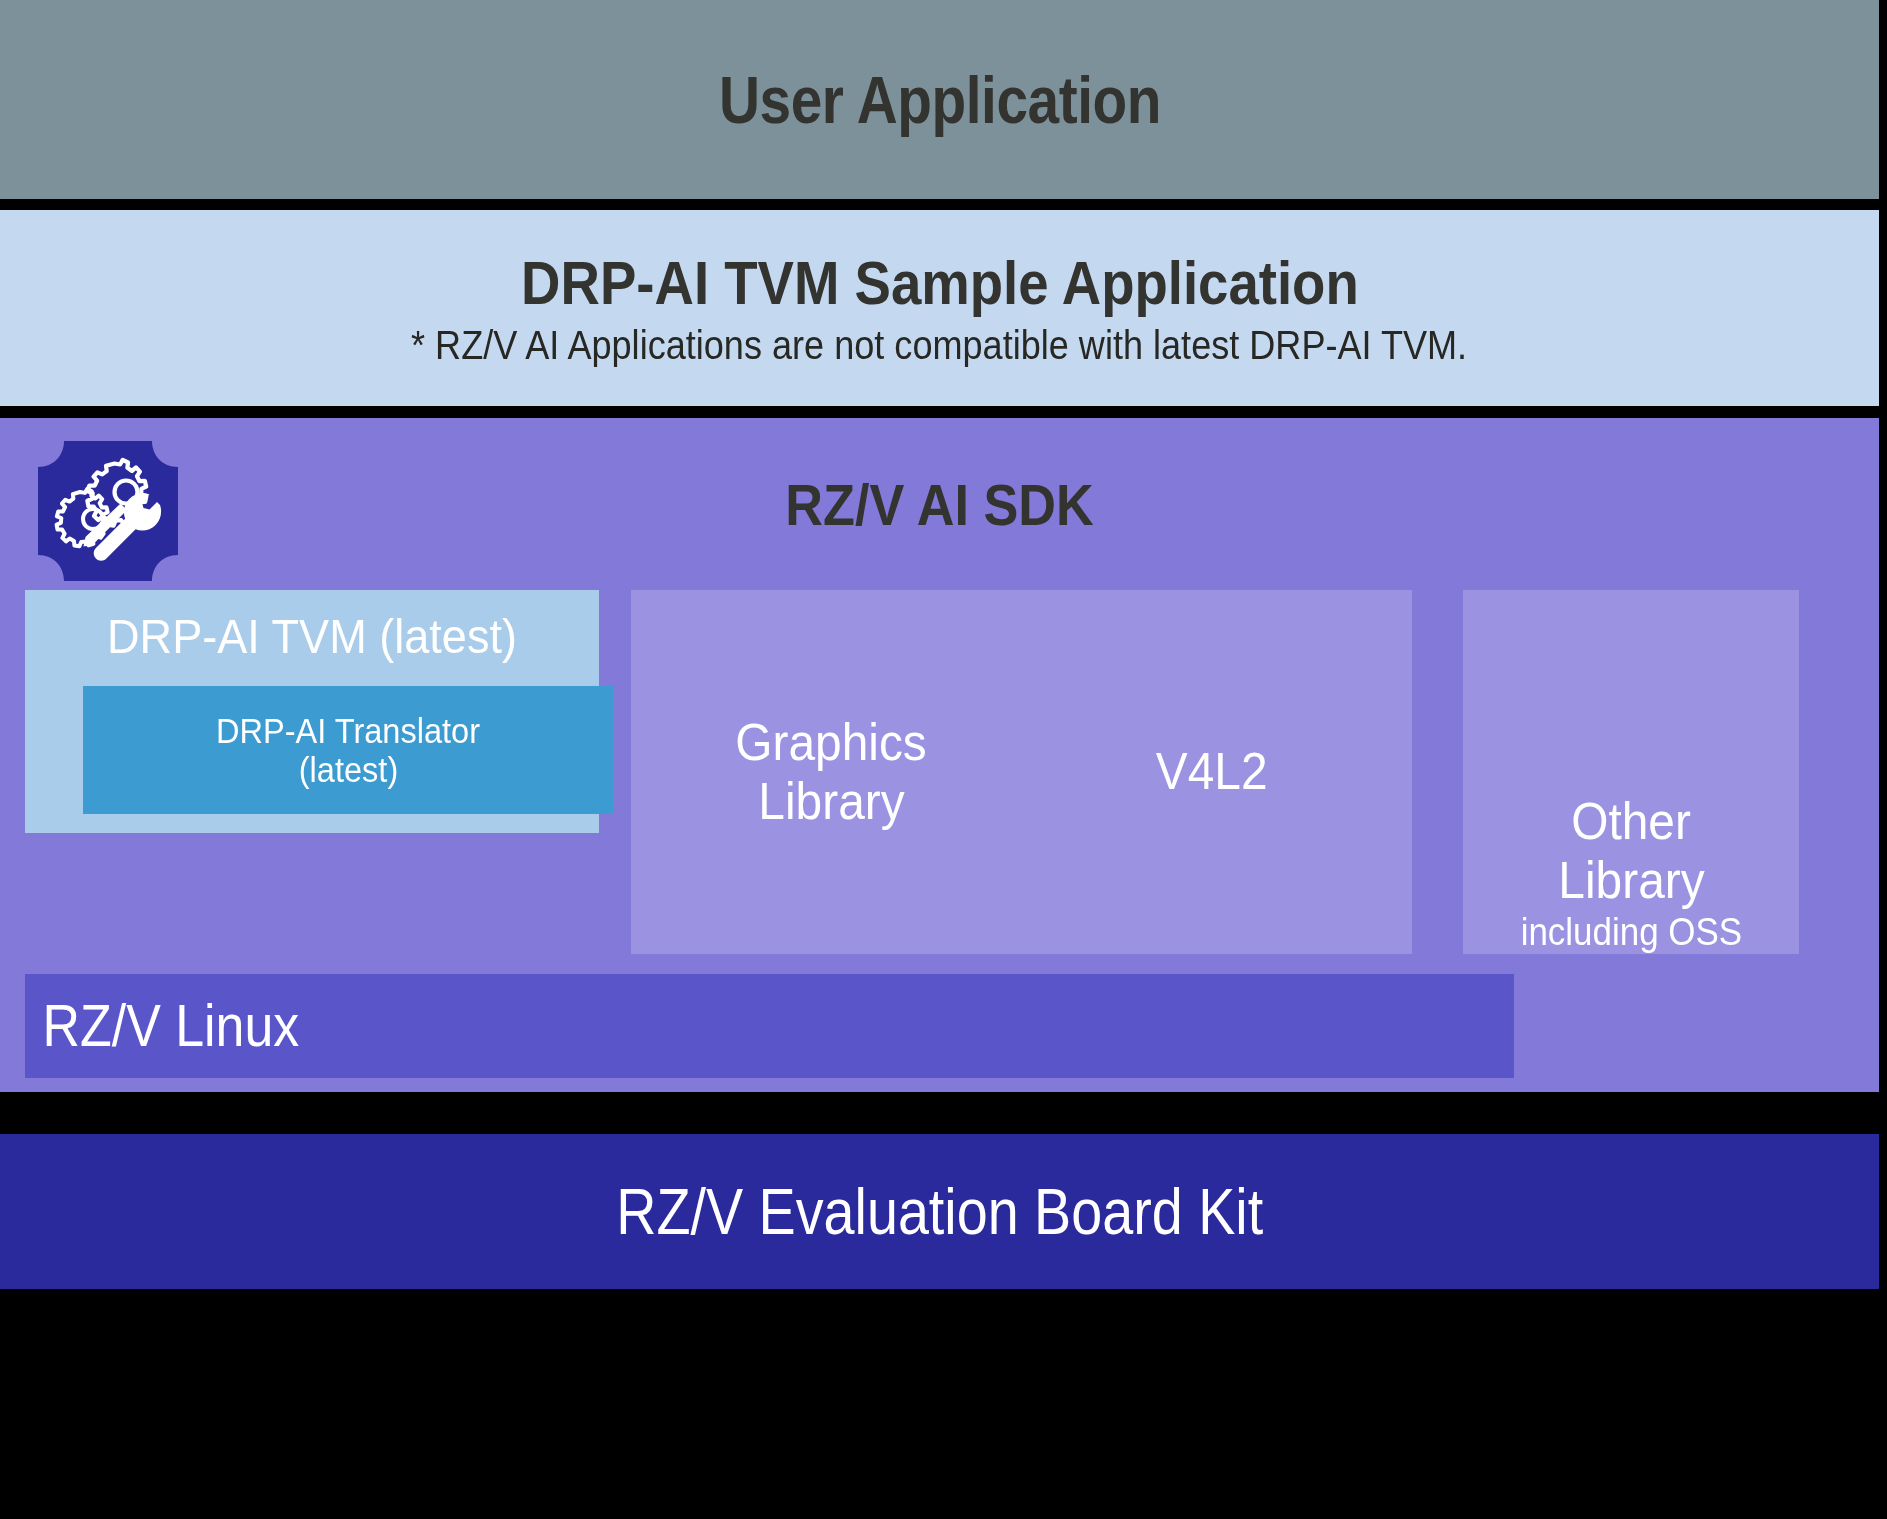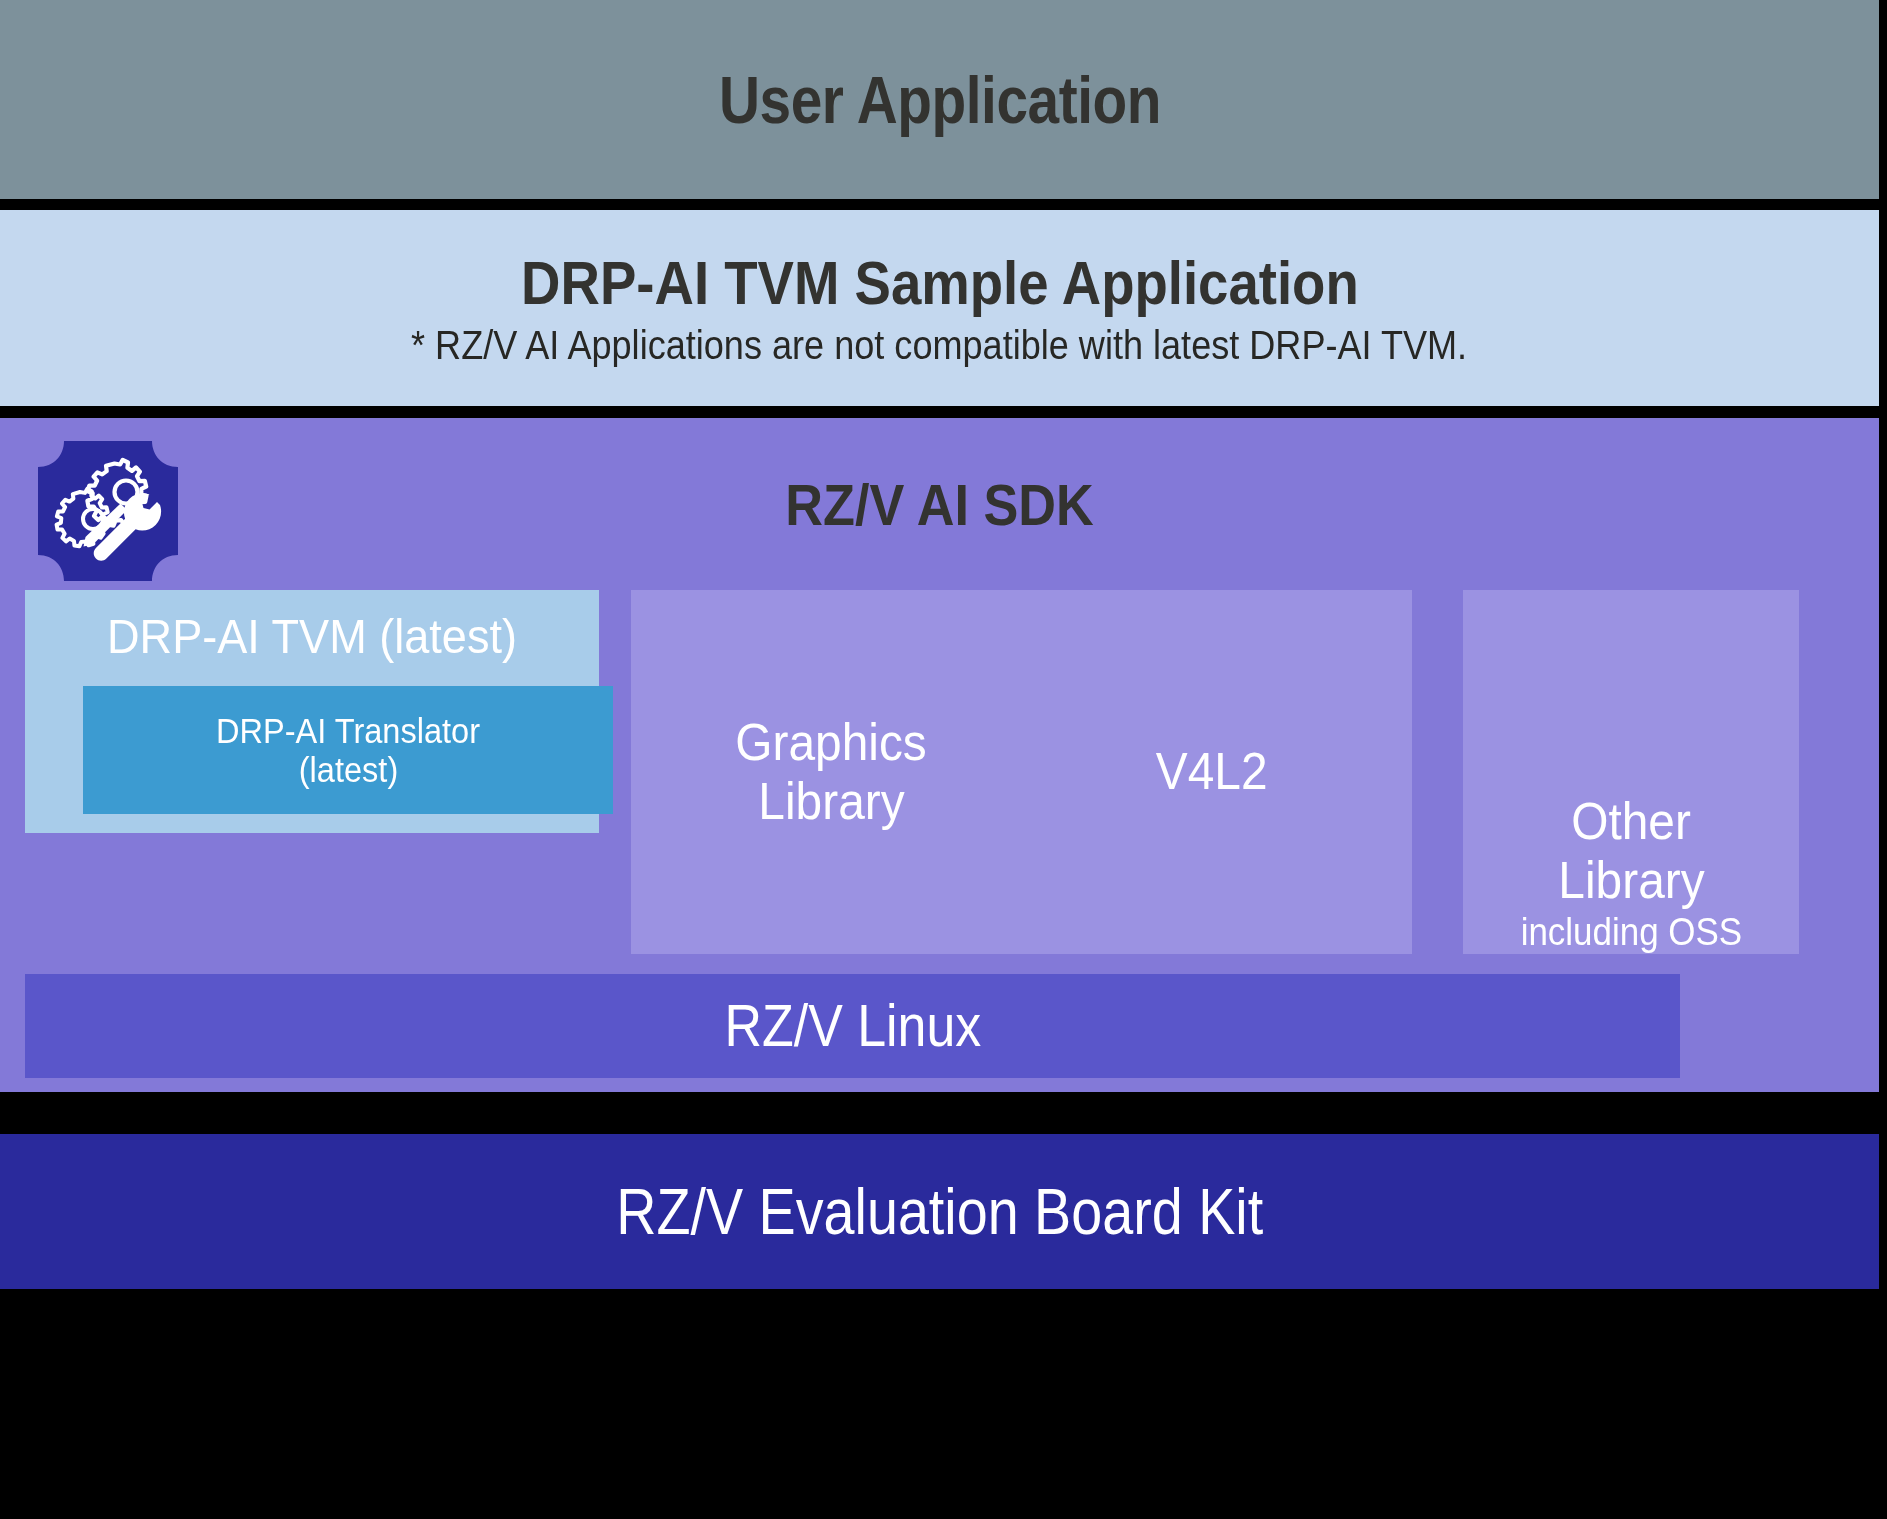--- a/index.html
+++ b/index.html
@@ -183,26 +183,25 @@
   }
   #box-graphics { left: 631px; width: 400px; align-items: center; }
   #box-v4l2     { left: 1012px; width: 400px; }
   #box-other    { left: 1463px; width: 336px; justify-content: flex-end; }
 
   
   .box-linux {
     position: absolute;
     left: 25px;
     top: 556px;
-    width: 1655px;
+    width: 1489px;
     height: 104px;
     background: #5a56ca;
     display: flex;
     align-items: center;
-    justify-content: center;
   }
   .box-linux .lbl {
     color: #ffffff;
     font-size: 59px;
     transform: scaleX(0.88);
   }
 
   
   .band-board {
     position: absolute;

